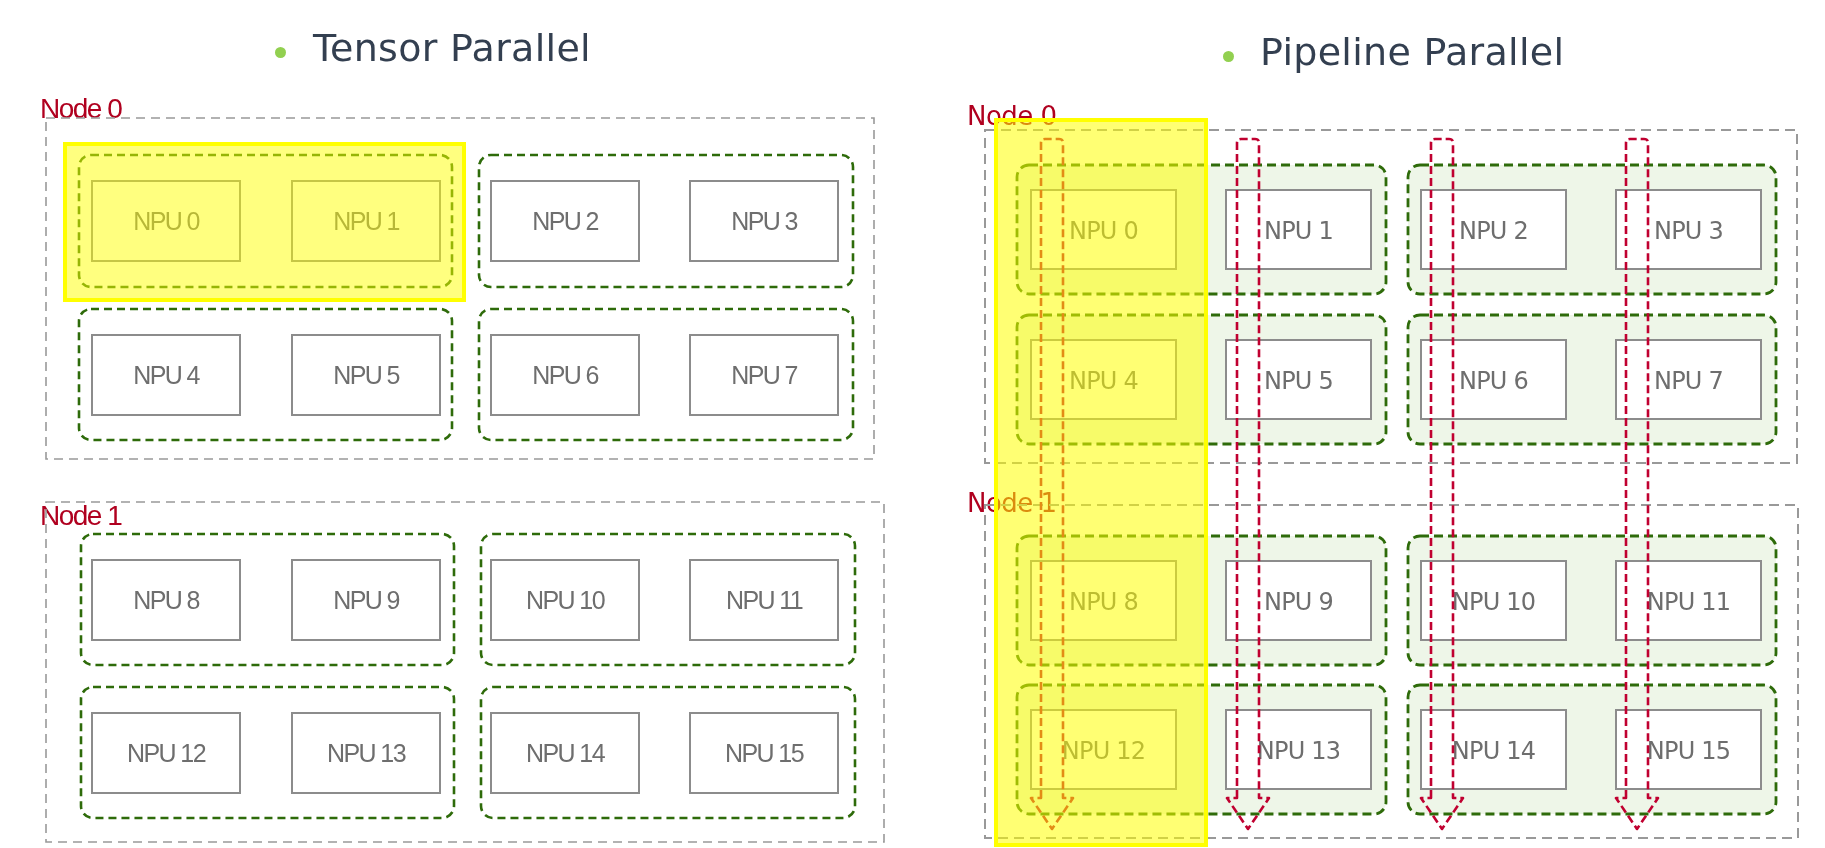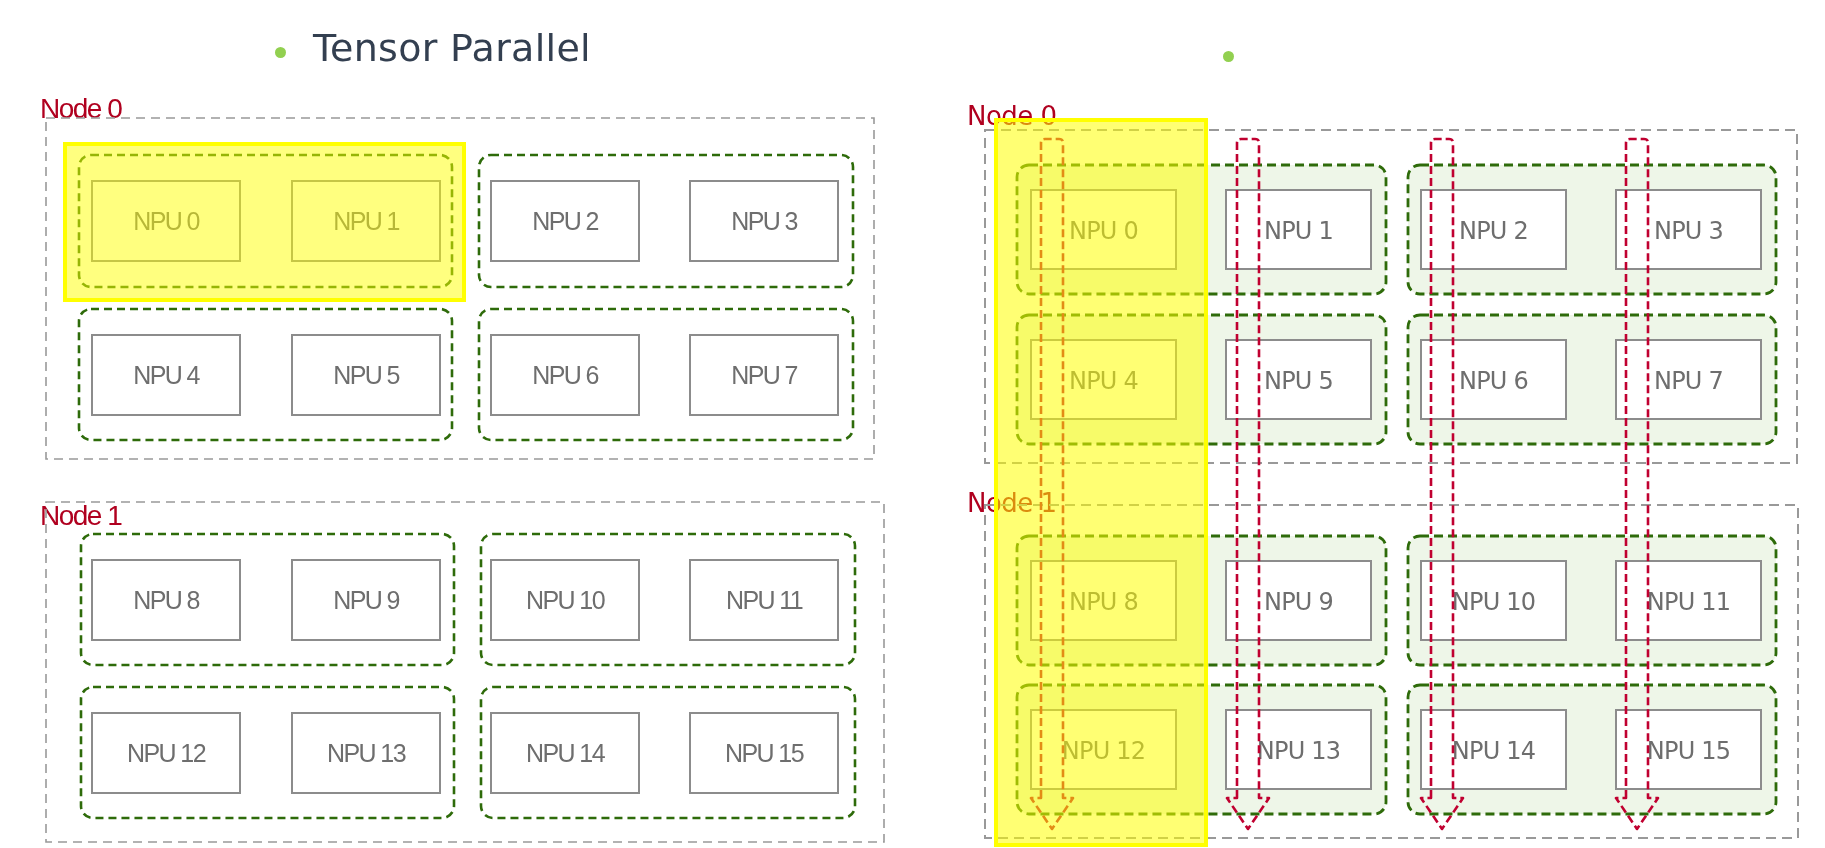--- a/index.html
+++ b/index.html
@@ -14,20 +14,21 @@
 </style>
 </head>
 <body>
 
 <div id="stage">
 
   <span class="bullet" style="left:275px; top:47px;"></span>
   <div class="title" style="left:313px; top:26px;">Tensor Parallel</div>
 
   <span class="bullet" style="left:1223px; top:51px;"></span>
+  <div class="title" style="left:1260px; top:30px;">Pipeline Parallel</div>
 
   <div class="node-label" style="left:10px; top:93px;">Node 0</div>
   <div class="node-label" style="left:10px; top:500px;">Node 1</div>
   <div class="node-label pp" style="left:937px; top:101px;">Node 0</div>
   <div class="node-label pp" style="left:937px; top:488px;">Node 1</div>
 
   <svg id="diagram" width="1825" height="848" style="position:absolute; left:0; top:0;" xmlns="http://www.w3.org/2000/svg">
     <g id="tp-layer">
         <rect x="46" y="118" width="828" height="341" fill="none" stroke="#999999" stroke-width="1.6" stroke-dasharray="9 6"></rect>
         <rect x="79" y="155" width="373" height="132" rx="12" fill="none" stroke="#2e6b0a" stroke-width="2.6" stroke-dasharray="8 5"></rect>

